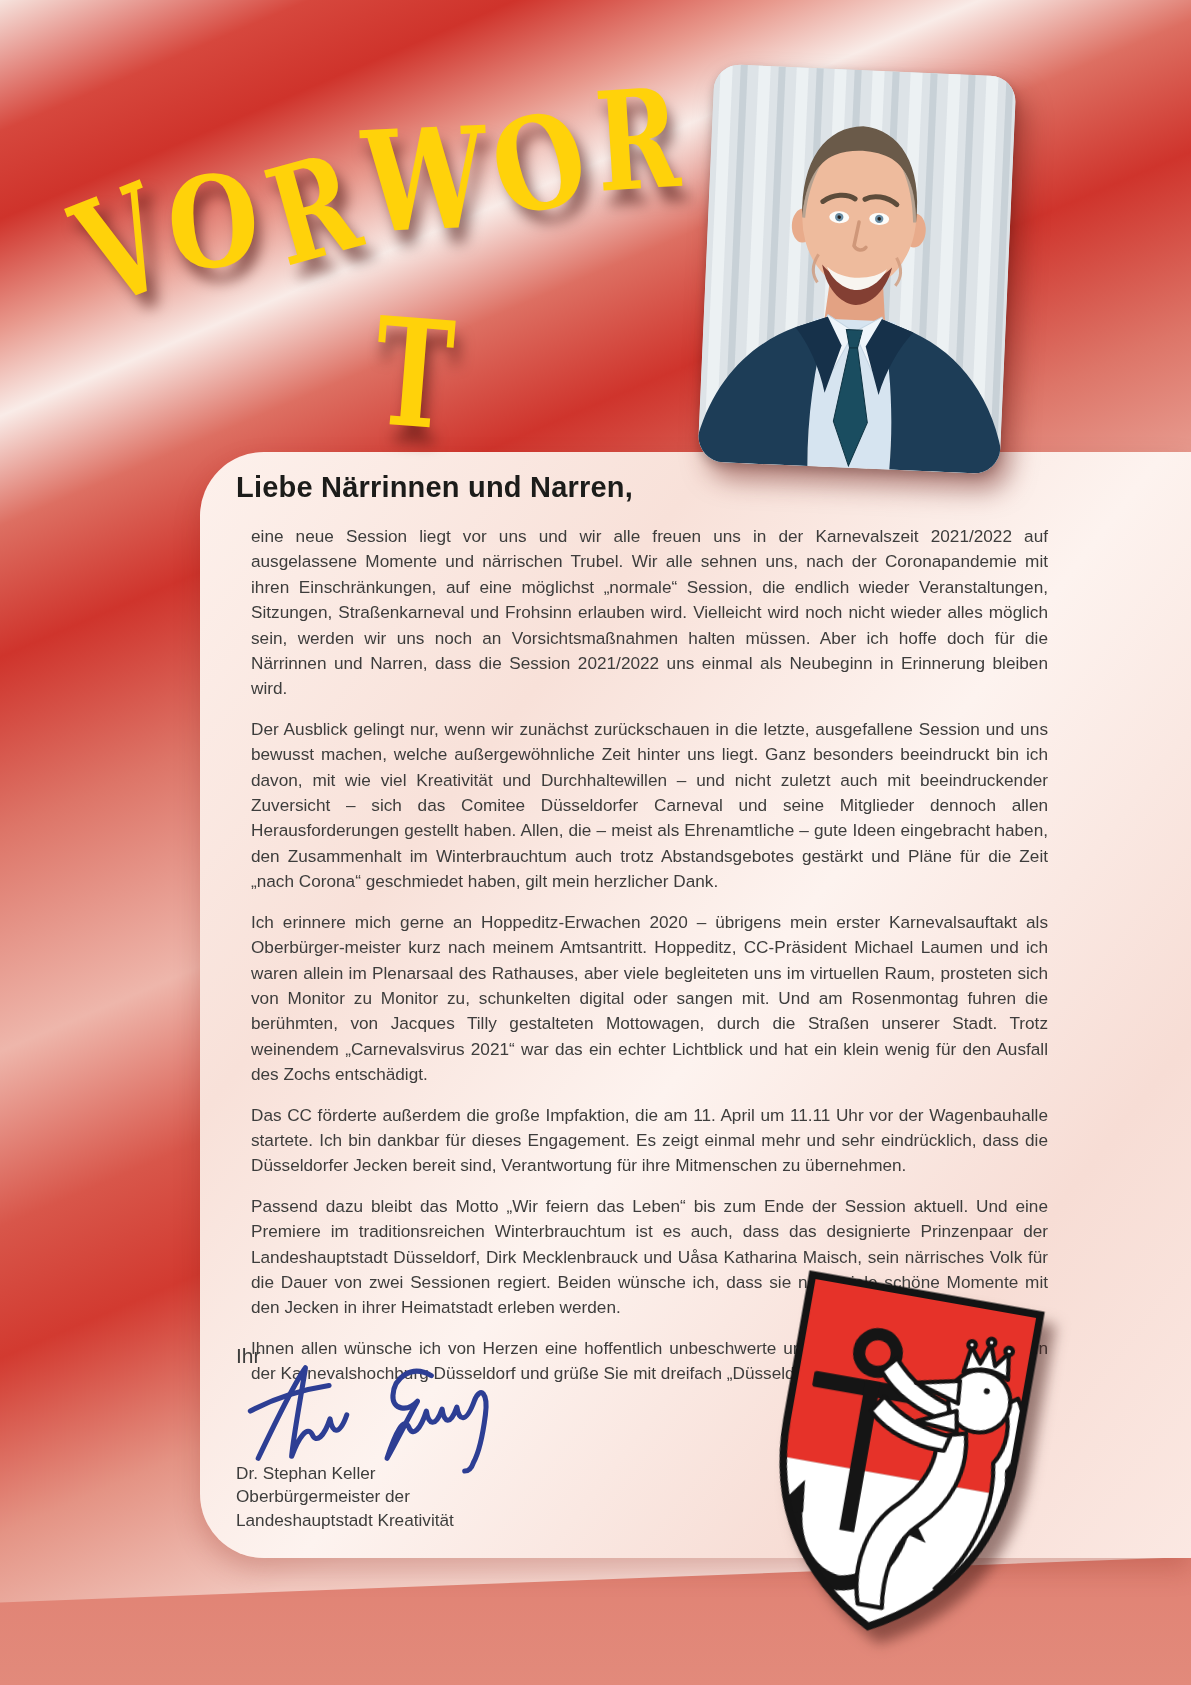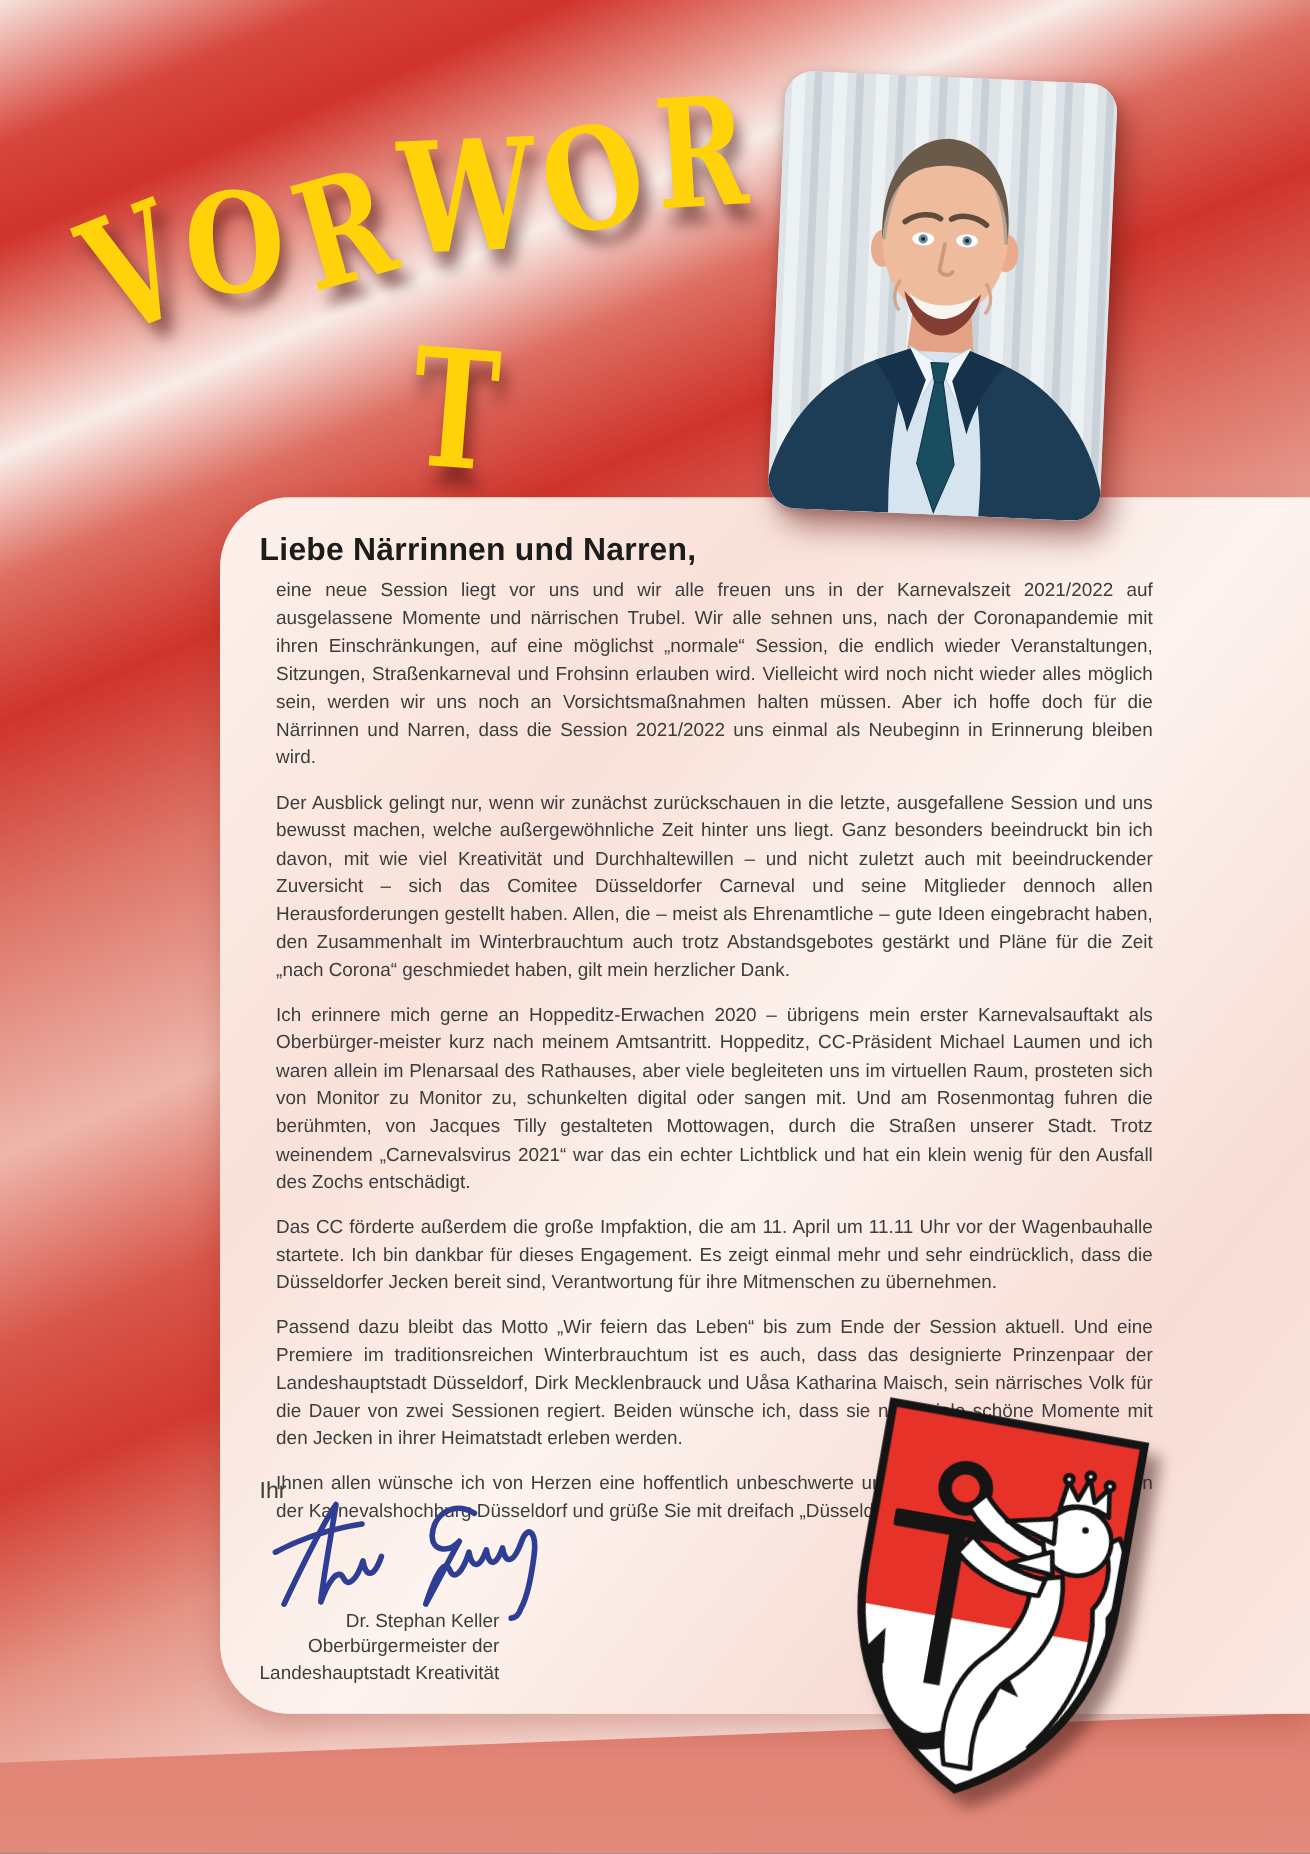--- a/index.html
+++ b/index.html
@@ -52,40 +52,40 @@
   .photo{
     position:absolute;left:706px;top:70px;width:302px;height:398px;
     border-radius:26px;overflow:hidden;
     transform:rotate(2.5deg);
     box-shadow:10px 16px 26px rgba(105,25,20,.5),0 4px 10px rgba(0,0,0,.2);
     background:#dde3e7;
   }
   .photo svg{display:block;width:100%;height:100%;}
   
   .greeting{
-    position:absolute;left:236px;top:484px;margin:0;
+    position:absolute;left:236px;top:471px;margin:0;
     font-size:29px;font-weight:bold;color:#1c1c1a;letter-spacing:.2px;text-align:right;
   }
   .body-text{
     position:absolute;left:236px;top:524px;width:812px;
     font-size:17.2px;line-height:25.4px;color:#3d3d3c;
     text-align:justify;
   }
   .body-text p{margin:0 0 15px 15px;}
   .salutation{
     position:absolute;left:236px;top:1344px;margin:0;
     font-size:21px;color:#3d3d3c;
   }
   .signature{
     position:absolute;left:242px;top:1356px;width:296px;height:118px;
   }
   .signature svg{display:block;width:100%;height:100%;}
   .name-block{
     position:absolute;left:236px;top:1462px;margin:0;
-    font-size:17.2px;line-height:23.4px;color:#3d3d3c;text-align:right;
+    font-size:17.2px;line-height:23.4px;color:#3d3d3c;
   }
   .name-block div{white-space:nowrap;}
   
   .coa{
     position:absolute;left:770px;top:1280px;width:254px;height:364px;
     transform:rotate(10deg);
   }
   .coa svg{display:block;width:100%;height:100%;filter:drop-shadow(13px 11px 7px rgba(60,20,15,.5));}
 </style>
 </head>

